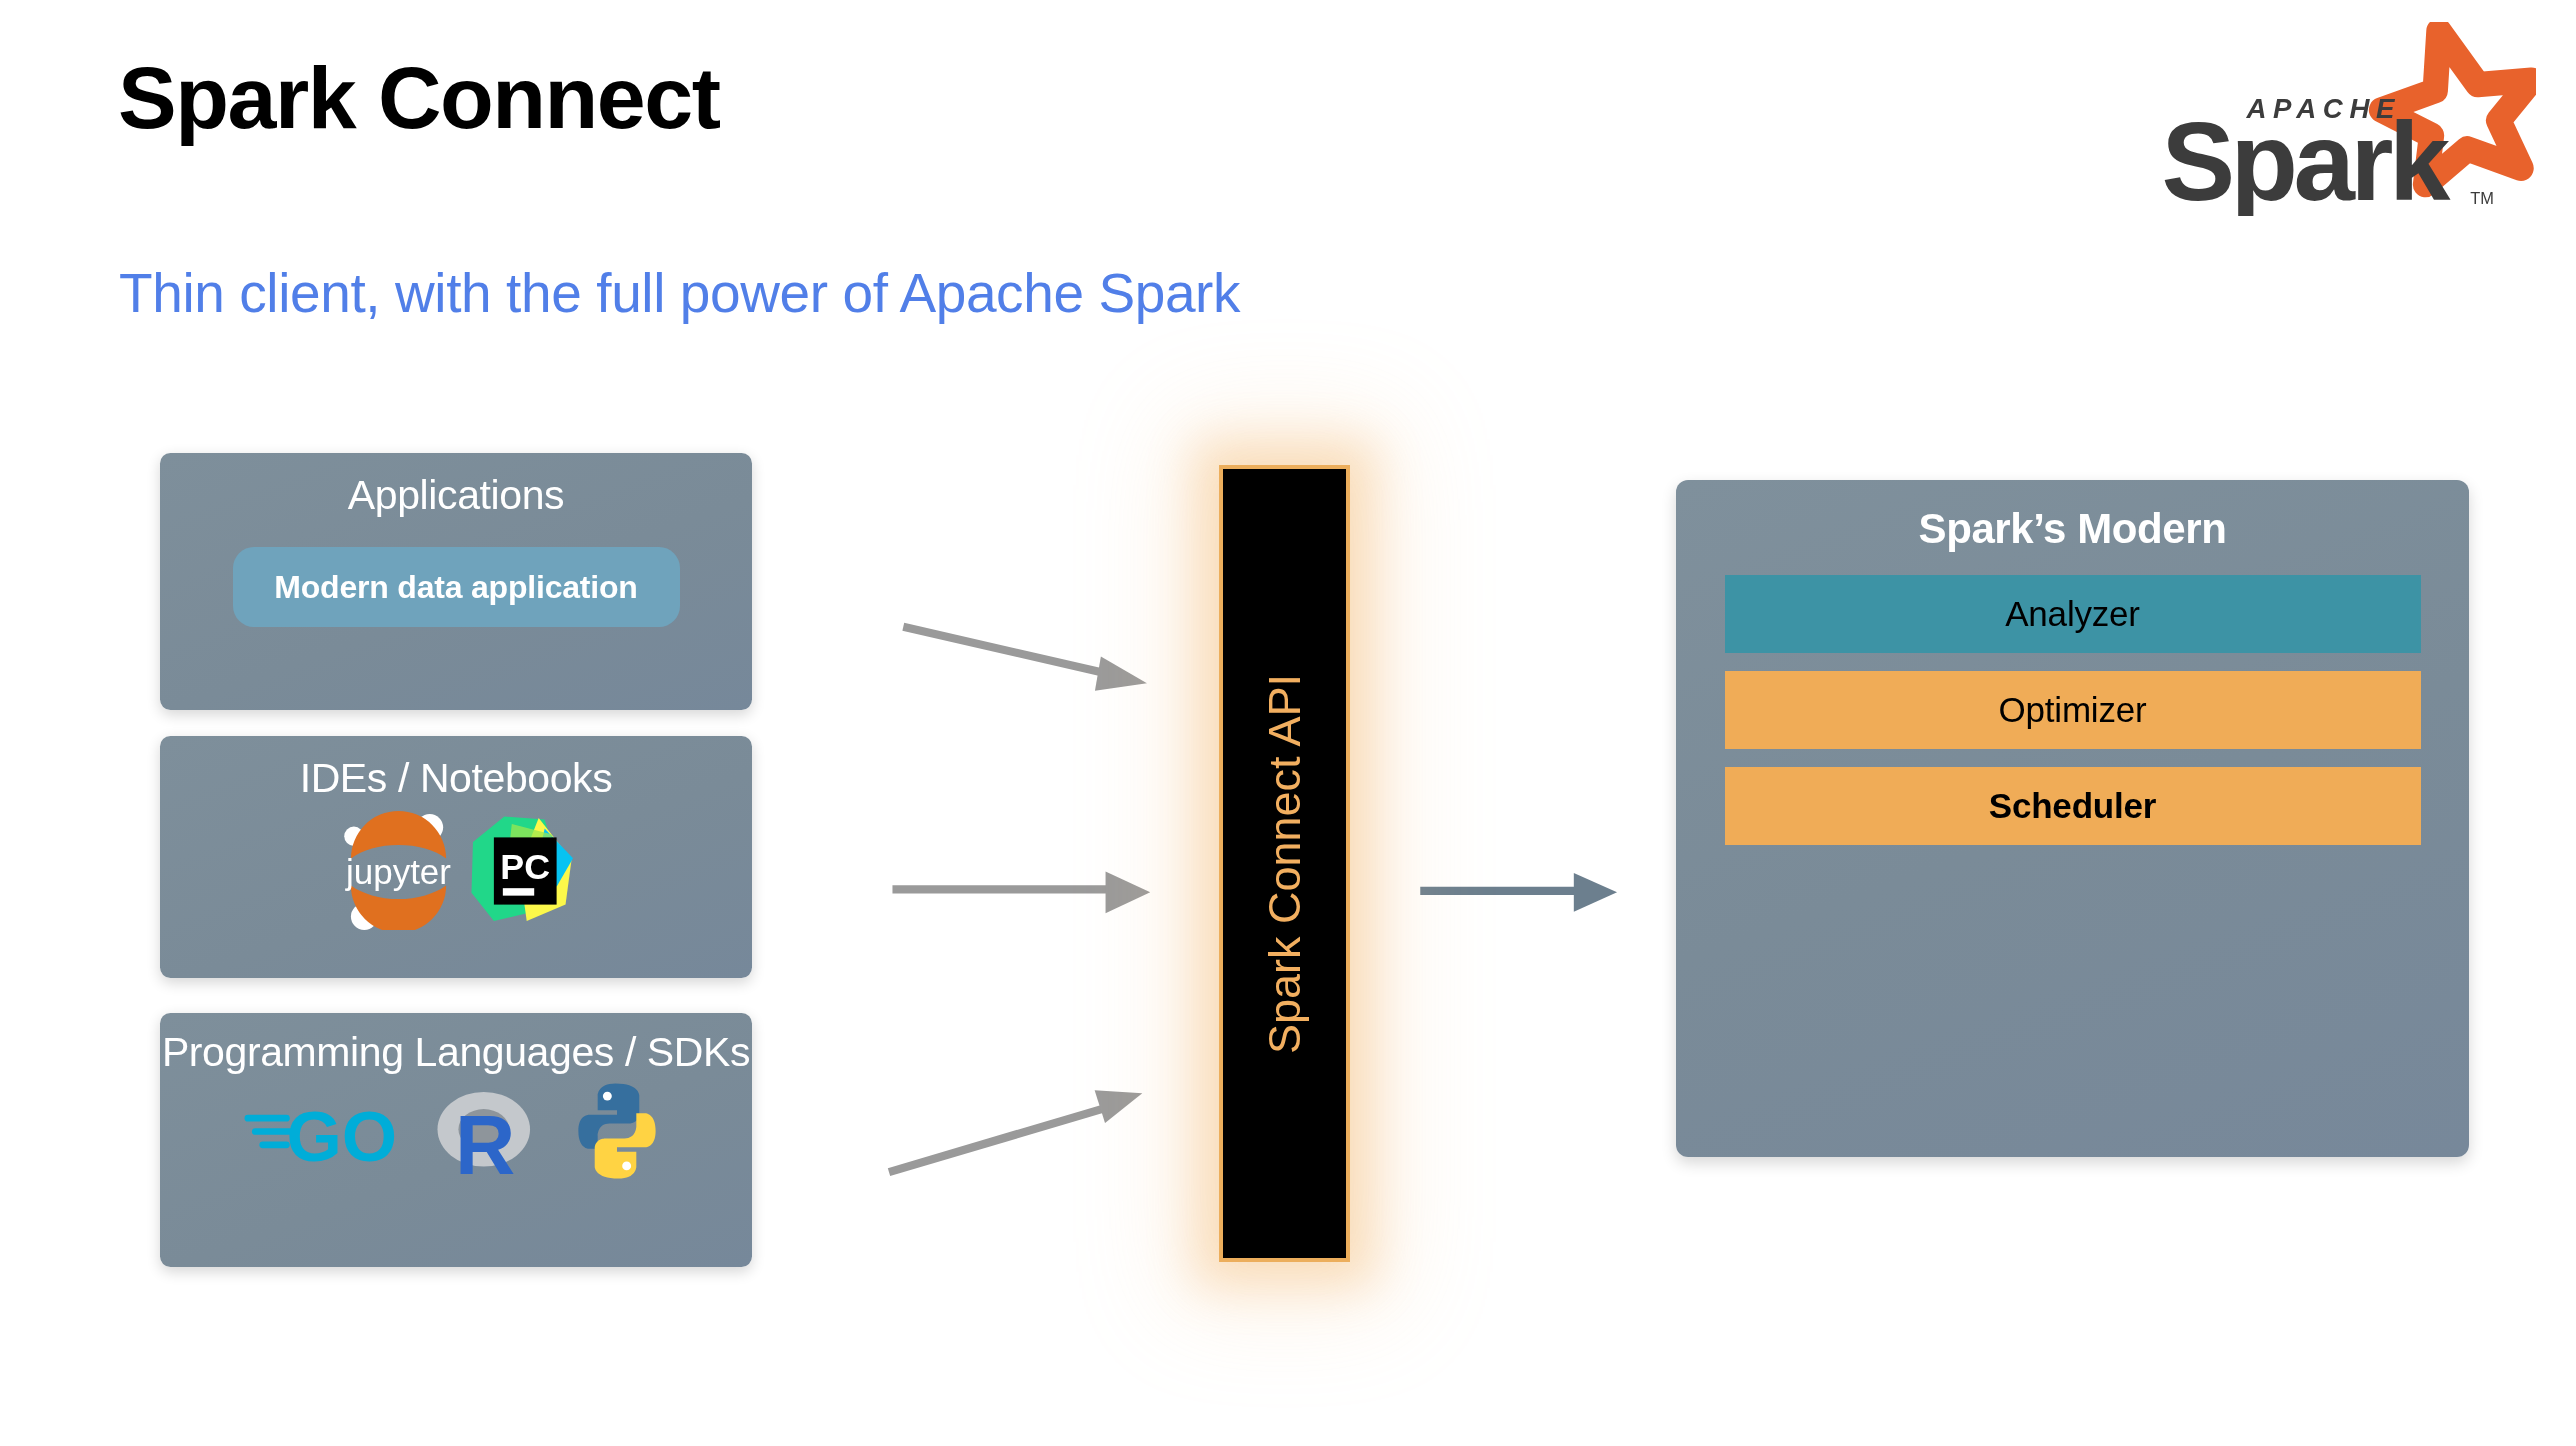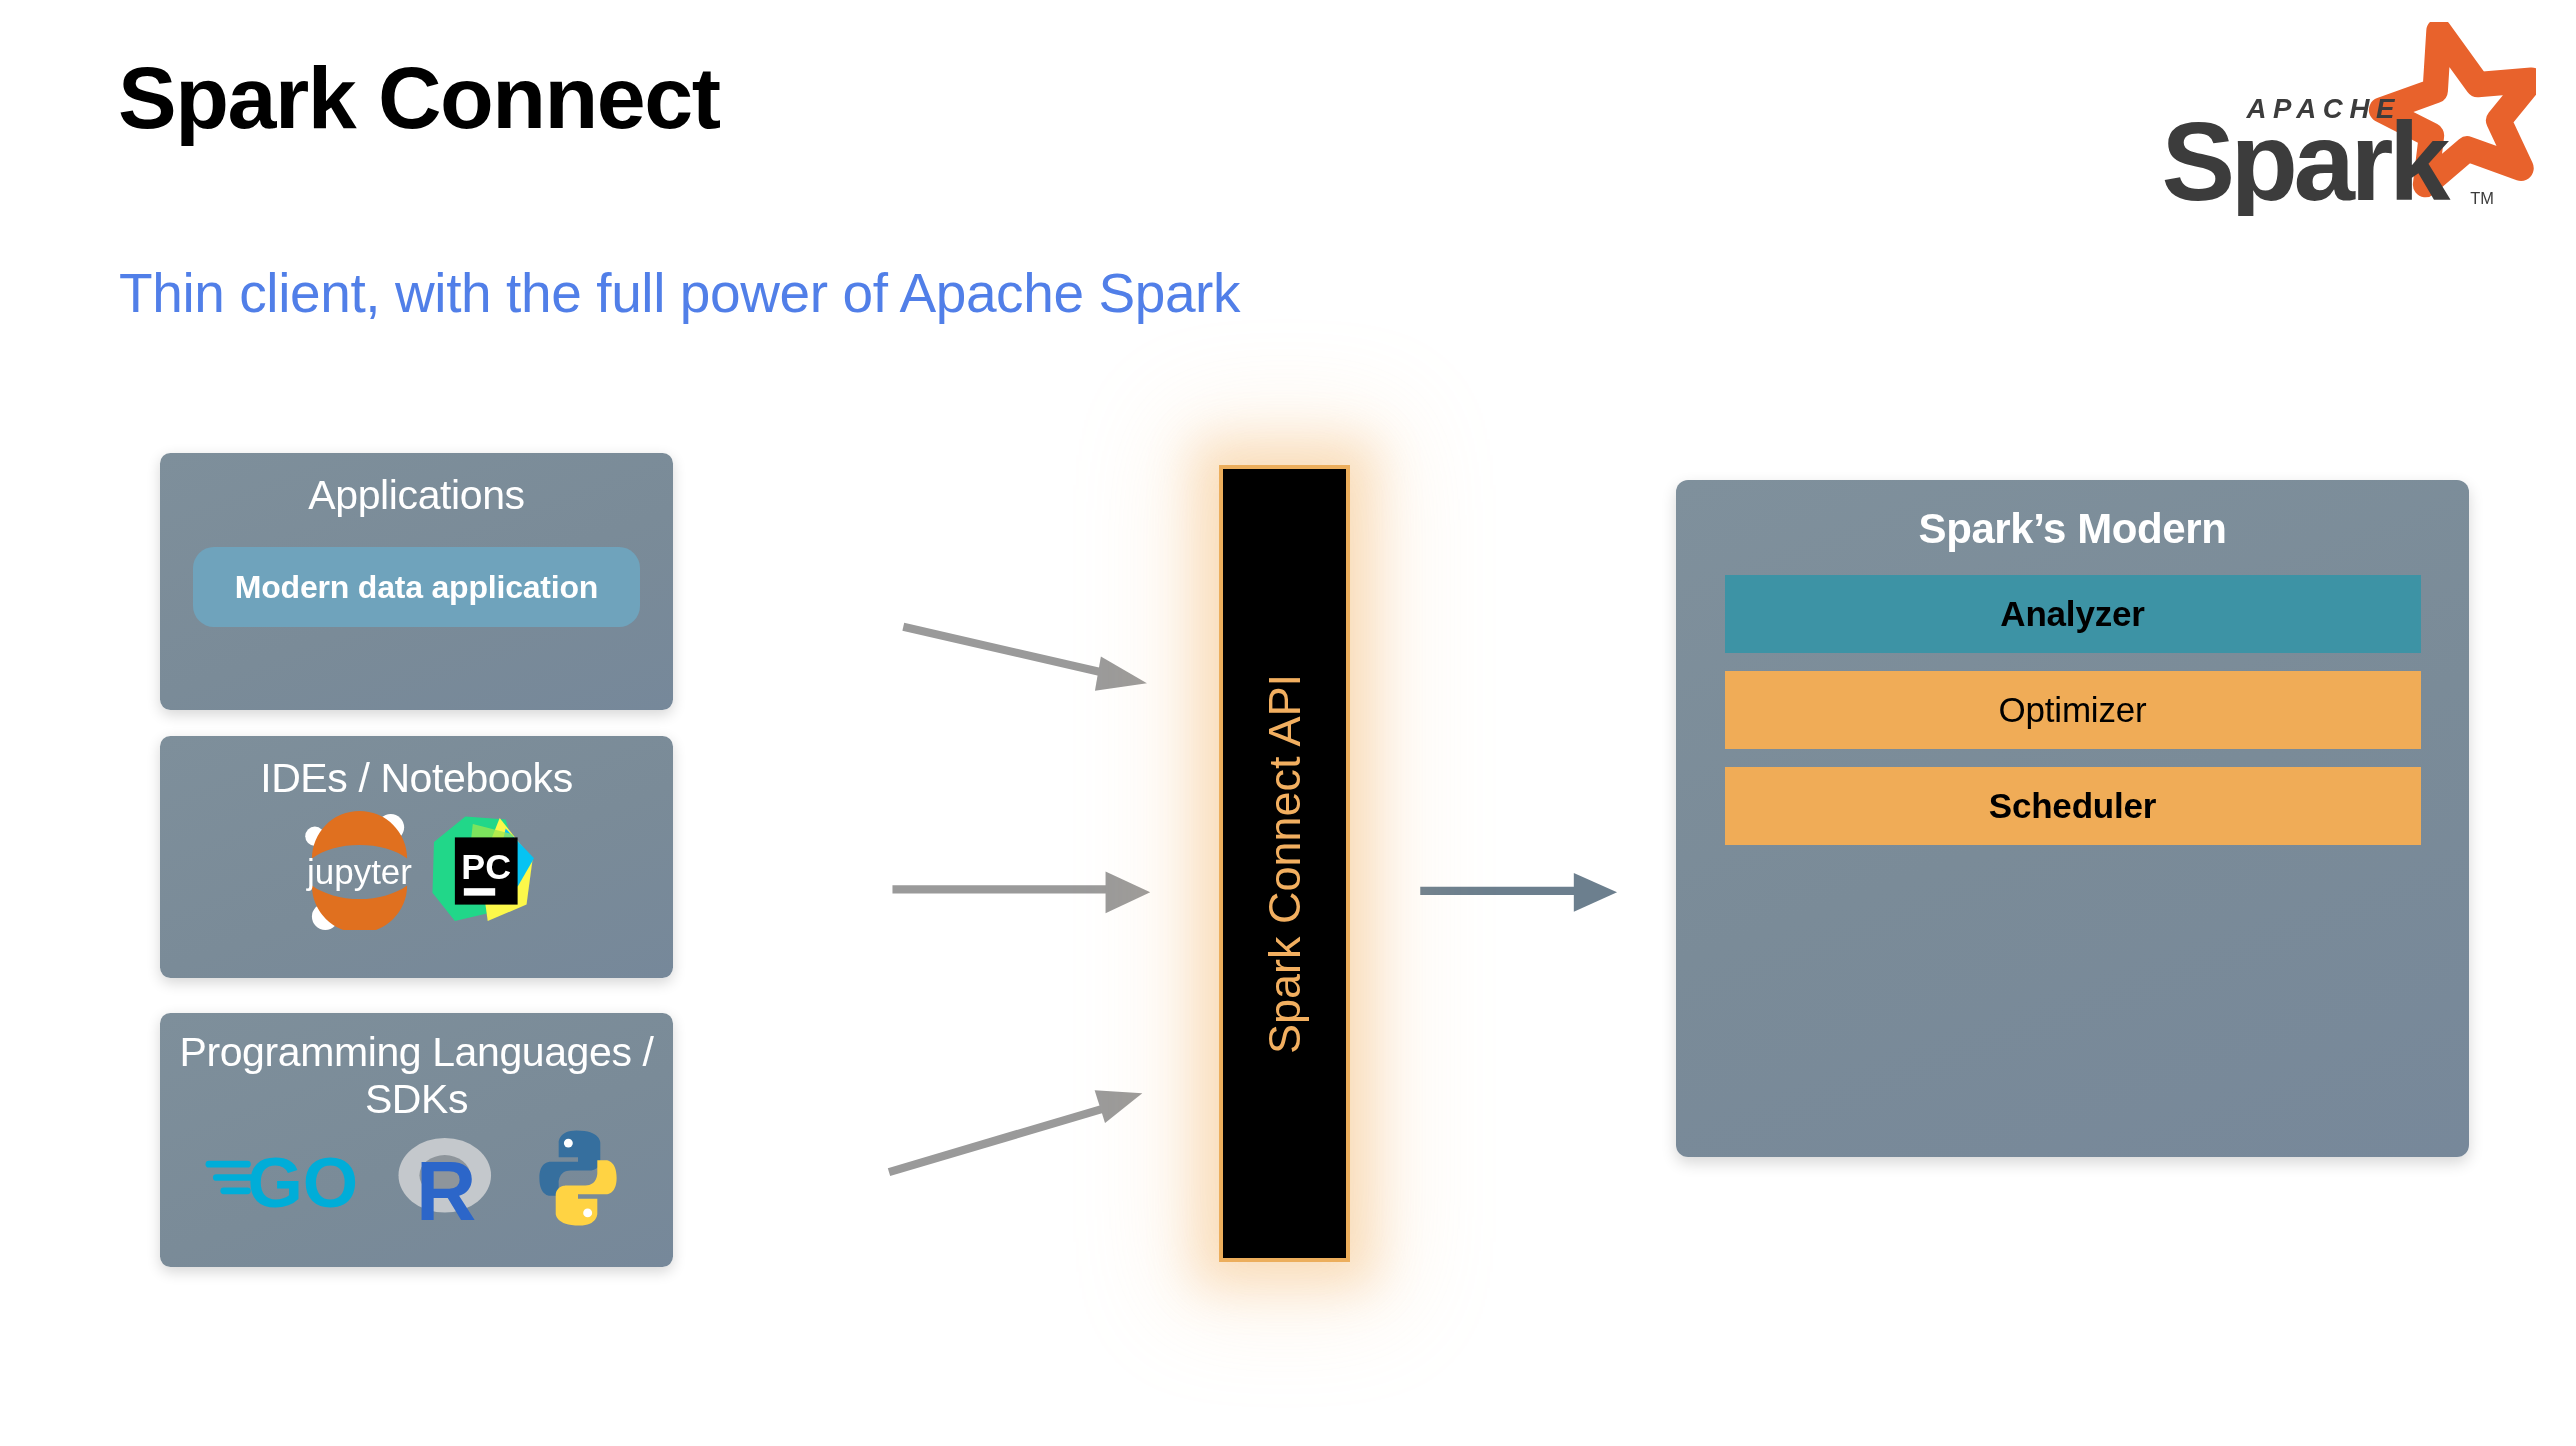--- a/index.html
+++ b/index.html
@@ -45,21 +45,21 @@
     left: 2133px;
     top: 22.4px;
     width: 403px;
     height: 194px;
   }
 
   
   .client-card {
     position: absolute;
     left: 160px;
-    width: 513px;
+    width: 592px;
     background: linear-gradient(160deg, #7e8f9b 0%, #7a8b98 55%, #76889a 100%);
     border-radius: 10.4px;
     box-shadow: 0 4.5px 13.4px rgba(0,0,0,0.16), 0 0 0 5.2px rgba(255,255,255,0.92);
     box-sizing: border-box;
   }
   #card-applications { top: 453px; height: 257px; }
   #card-ides         { top: 736px; height: 242px; }
   #card-languages    { top: 1013px; height: 254px; }
 
   .card-title {
@@ -149,21 +149,21 @@
   .driver-row {
     height: 78px;
     margin-bottom: 18px;
     display: flex;
     align-items: center;
     justify-content: center;
     font-size: 35px;
     letter-spacing: -0.2px;
   }
   .driver-row.gateway  { background: #5282EF; color: #ffffff; font-weight: 700; }
-  .driver-row.analyzer { background: #3D93A5; color: #000000; font-weight: 700; }
+  .driver-row.analyzer { background: #3D93A5; color: #000000; font-weight: 400; }
   .driver-row.orange   { background: #F0AC57; color: #000000; font-weight: 400; margin-top: 11px; }
   .driver-row.orange.bold { font-weight: 700; }
 
   
   .arrow-svg { position: absolute; overflow: visible; }
 </style>
 </head>
 <body>
 
 <div id="page-title">Spark Connect</div>

